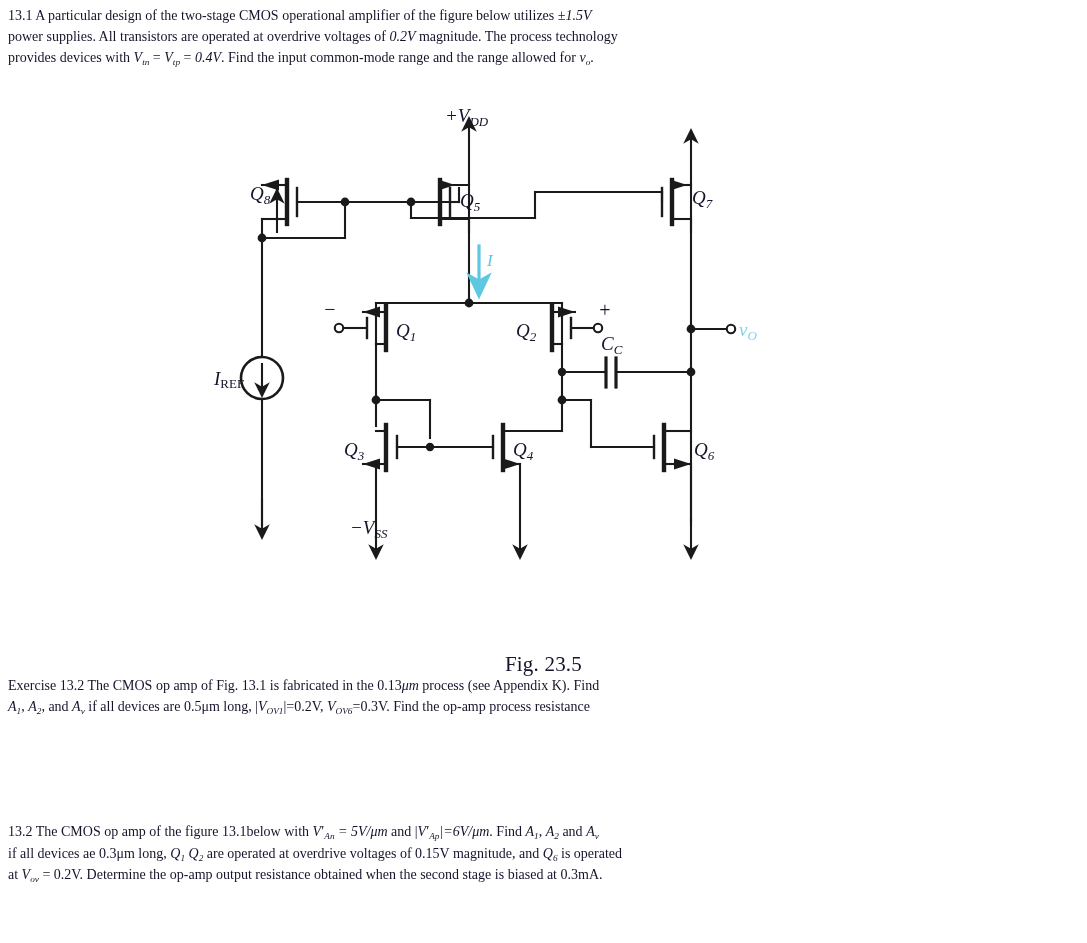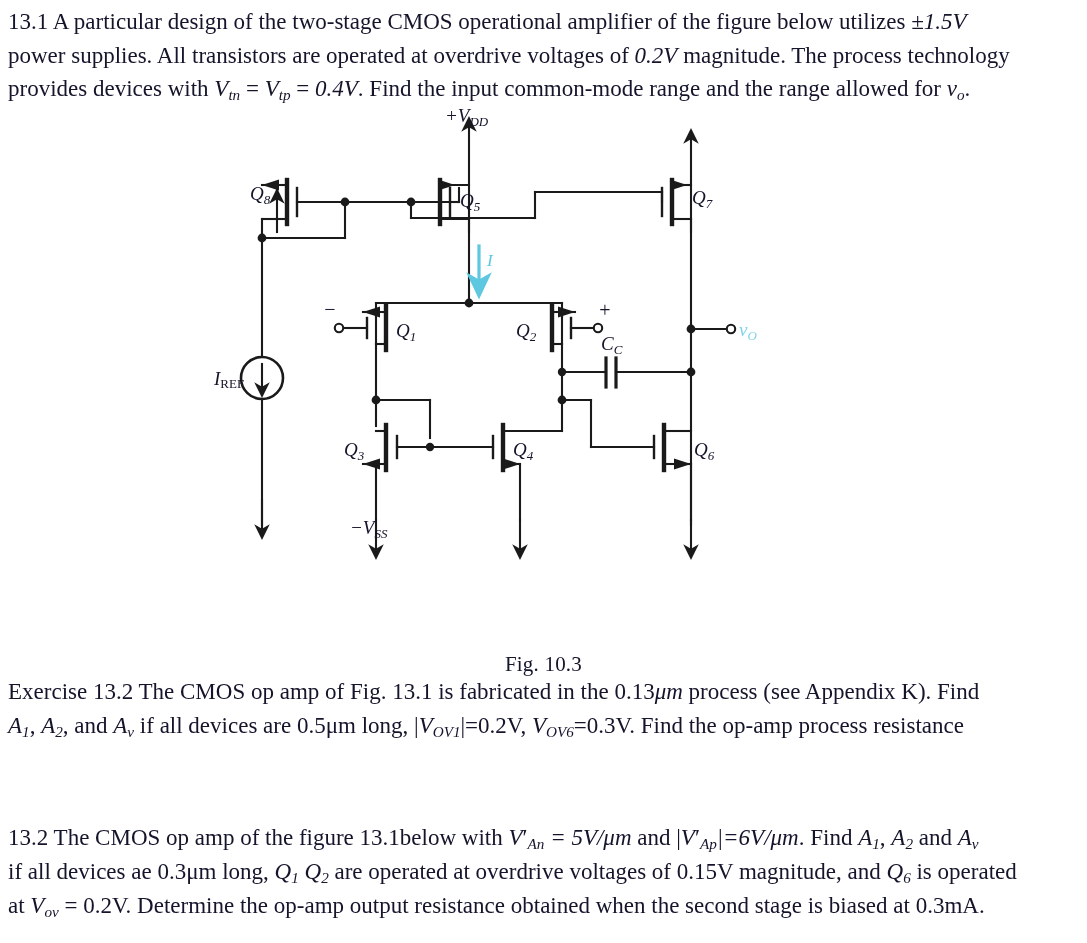--- a/index.html
+++ b/index.html
@@ -20,21 +20,21 @@
   .page {
     position: absolute;
     inset: 0;
   }
 
   
   .prob-block {
     position: absolute;
     left: 8px;
     width: 1072px;
-    font-size: 23px;
+    font-size: 14px;
     line-height: 1.42;
     color: #14142b;
     text-align: left;
   }
   #prob-131 { top: 6px; }
   #ex-132   { top: 676px; }
   #prob-132 { top: 822px; }
 
   .prob-block p { margin: 0 0 1px 0; }
 
@@ -268,21 +268,21 @@
         <text x="516" y="237" font-size="19" font-style="italic"><tspan>Q</tspan><tspan font-size="13" dy="4">2</tspan></text>
         <text x="344" y="356" font-size="19" font-style="italic"><tspan>Q</tspan><tspan font-size="13" dy="4">3</tspan></text>
         <text x="513" y="356" font-size="19" font-style="italic"><tspan>Q</tspan><tspan font-size="13" dy="4">4</tspan></text>
         <text x="694" y="356" font-size="19" font-style="italic"><tspan>Q</tspan><tspan font-size="13" dy="4">6</tspan></text>
 
         <text x="330" y="216" font-size="20" text-anchor="middle"><tspan>−</tspan></text>
         <text x="605" y="217" font-size="20" text-anchor="middle"><tspan>+</tspan></text>
       </g>
     </svg>
 
-    <div class="fig-caption">Fig. 10.3</div>
+    <div class="fig-caption">Fig. 23.5</div>
   </div>
 
   <div class="prob-block" id="ex-132">
     <p><span class="bolditalic">Exercise 13.2</span><span> The CMOS op amp of Fig. 13.1 is fabricated in the 0.13</span><span class="it">μm</span><span> process (see Appendix K). Find</span></p>
     <p><span class="it">A</span><sub>1</sub><span>, </span><span class="it">A</span><sub>2</sub><span>, and </span><span class="it">A</span><sub>v</sub><span> if all devices are 0.5μm long, |</span><span class="it">V</span><sub>OV1</sub><span>|=0.2V, </span><span class="it">V</span><sub>OV6</sub><span>=0.3V. Find the op-amp process resistance</span></p>
   </div>
 
   <div class="prob-block" id="prob-132">
     <p><span>13.2</span><span> The CMOS op amp of the figure 13.1below with </span><span class="it">V</span><span class="prime">′</span><sub>An</sub><span class="it"> = 5V/</span><span class="it">μm</span><span>  and |</span><span class="it">V</span><span class="prime">′</span><sub>Ap</sub><span class="it">|=6V/</span><span class="it">μm</span><span>. Find </span><span class="it">A</span><sub>1</sub><span>, </span><span class="it">A</span><sub>2</sub><span> and </span><span class="it">A</span><sub>v</sub></p>
     <p><span>if all devices ae 0.3μm long, </span><span class="it">Q</span><sub>1</sub><span> </span><span class="it">Q</span><sub>2</sub><span> are operated at overdrive voltages of 0.15V magnitude, and </span><span class="it">Q</span><sub>6</sub><span> is operated</span></p>

